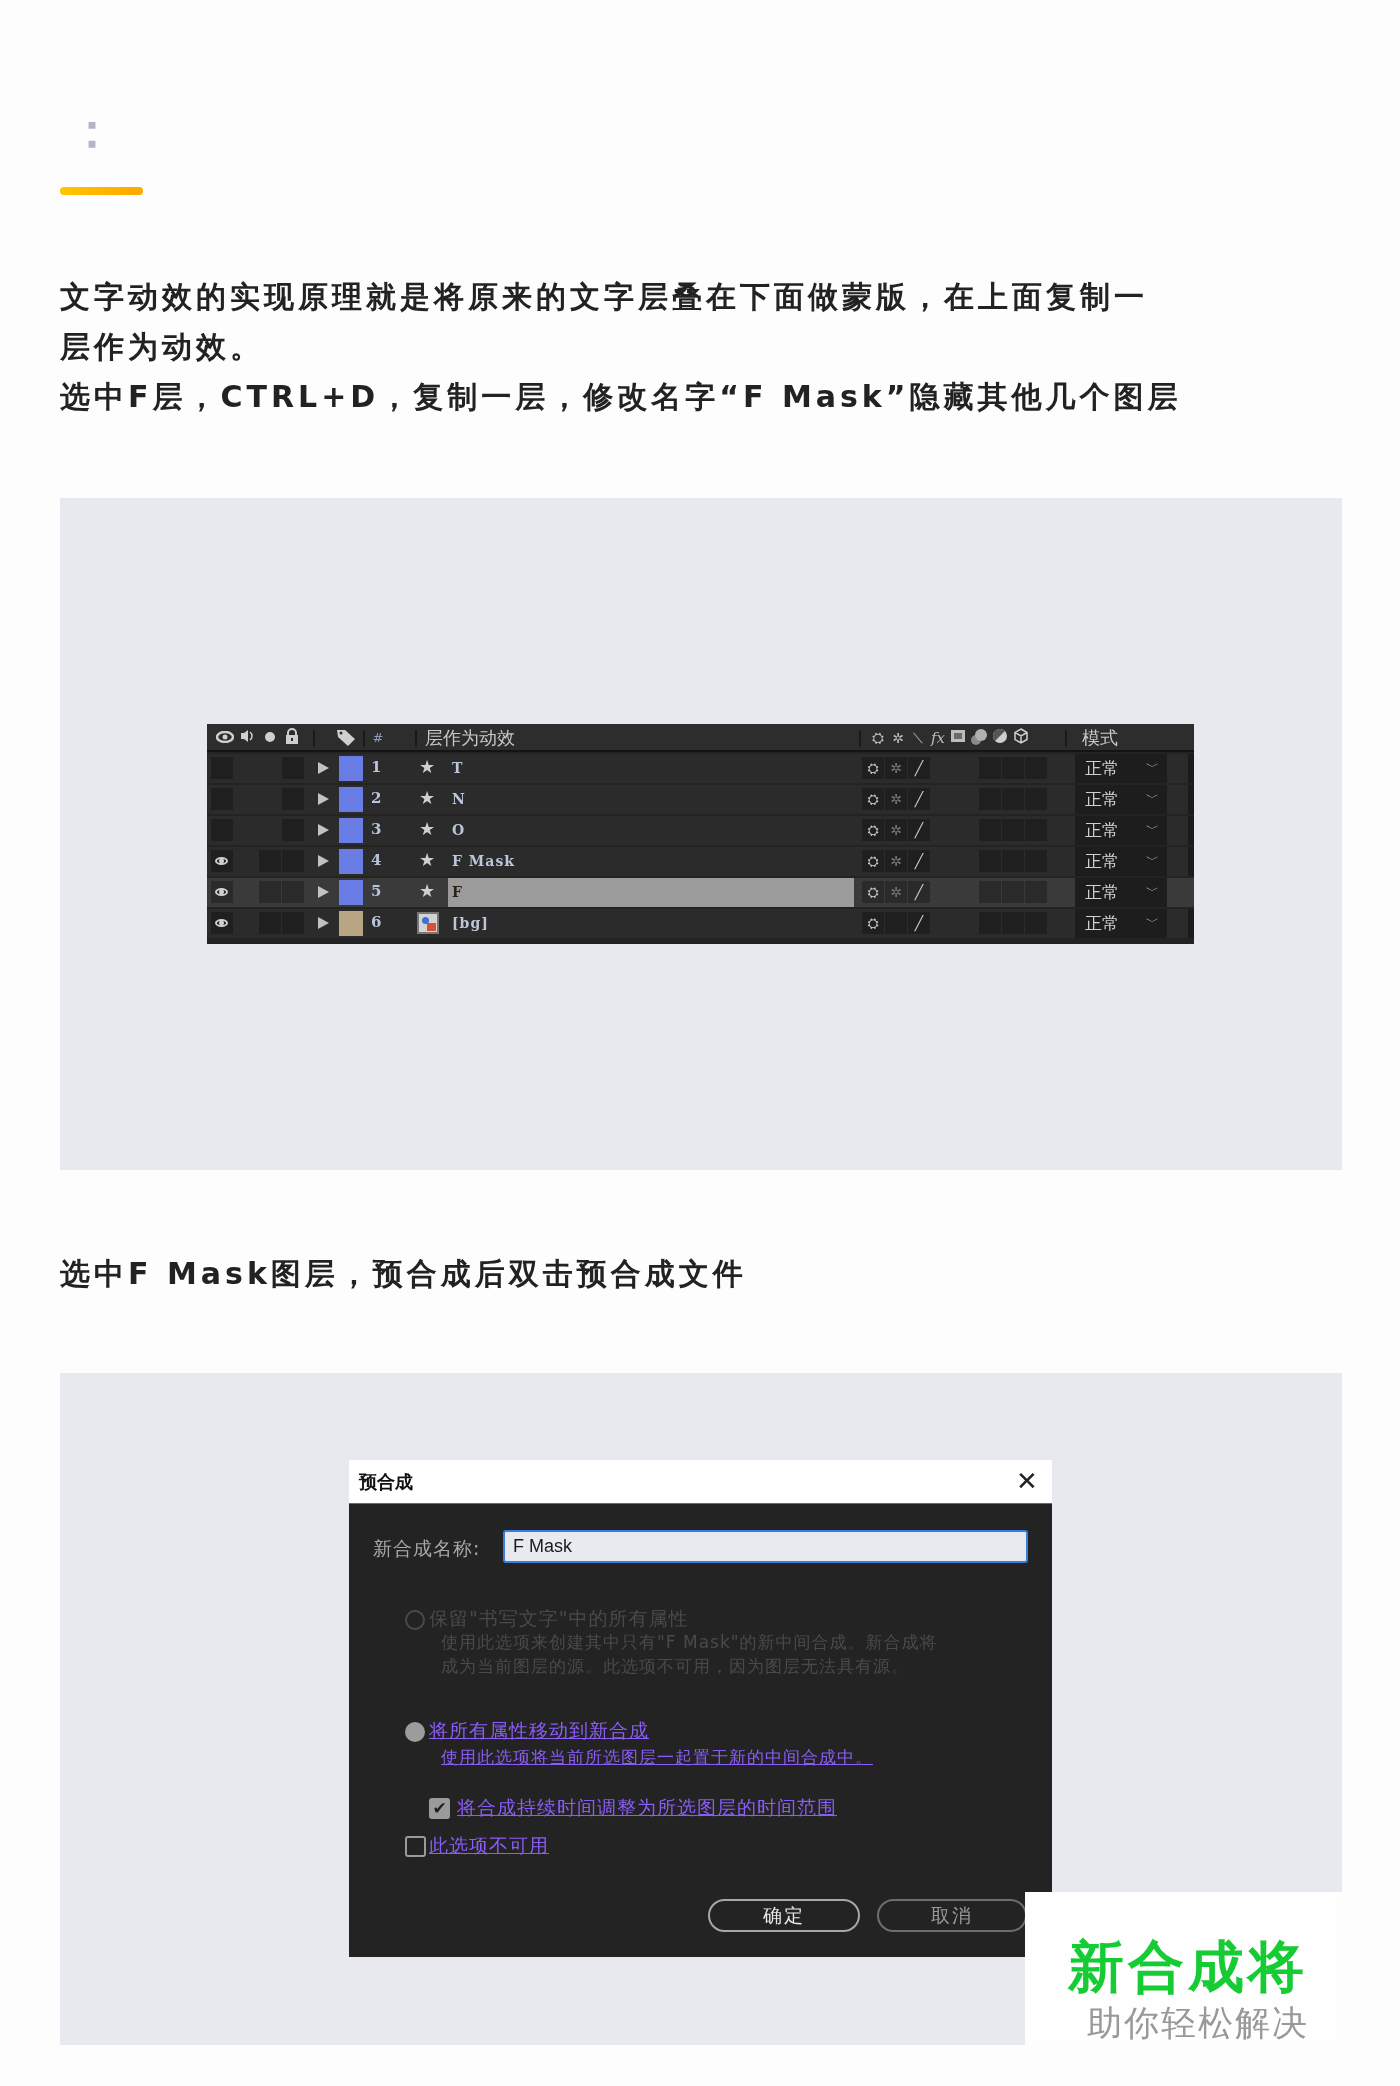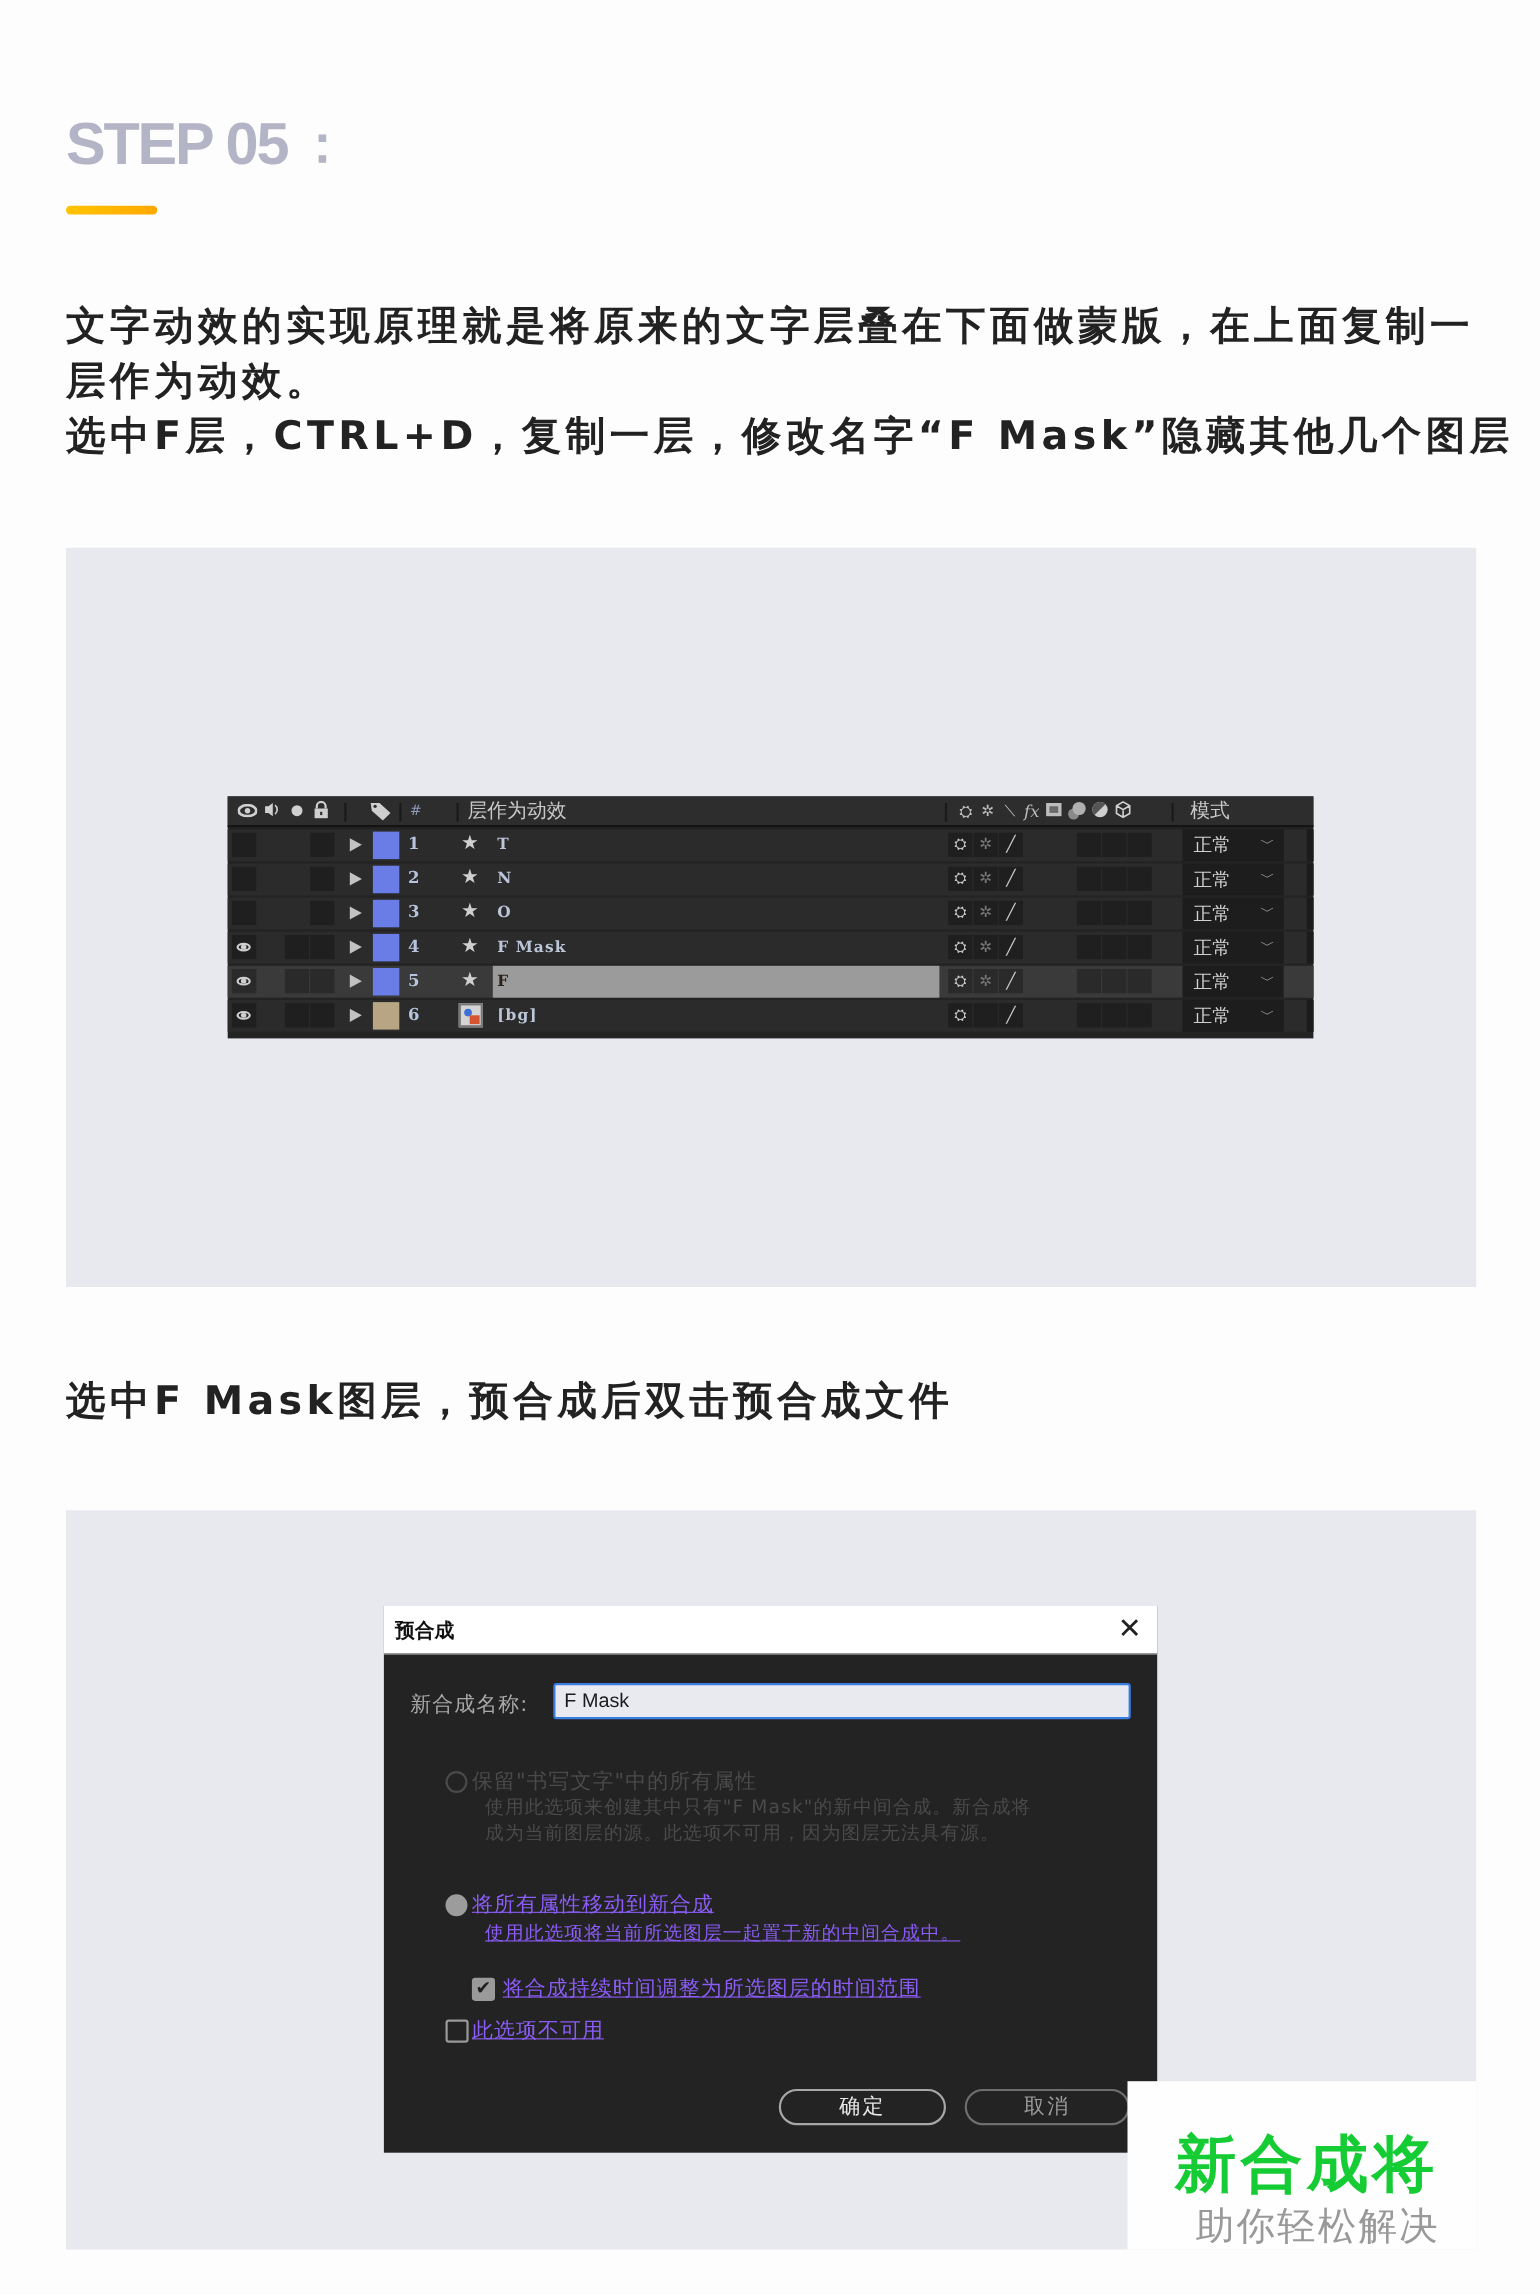--- a/index.html
+++ b/index.html
@@ -5,21 +5,21 @@
   * { box-sizing: border-box; margin: 0; padding: 0; }
   html, body { width: 1400px; height: 2086px; background: #fdfdfd; overflow: hidden; }
   body { position: relative; font-family: "DejaVu Sans", "Liberation Sans", sans-serif; color: #222; }
 
   .step-title { position: absolute; left: 60px; top: 96px; height: 70px; display: flex; align-items: center; white-space: nowrap; }
   .step-en { font-family: "Liberation Sans", "DejaVu Sans", sans-serif; font-weight: bold; font-size: 54px; color: #b3b4c6; letter-spacing: -2px; }
   .step-colon { font-size: 48px; color: #b3b4c6; margin: 0 12px 0 8px; font-weight: bold; }
   .step-cn { font-size: 52px; font-weight: bold; color: #222; letter-spacing: 1px; }
   .step-underline { position: absolute; left: 60px; top: 187px; width: 83px; height: 8px; border-radius: 4px; background: linear-gradient(90deg, #ffc400, #ffa800); }
 
-  .para { position: absolute; left: 60px; width: 1300px; font-size: 36px; font-weight: bold; color: #222; letter-spacing: 4px; line-height: 50px; white-space: nowrap; }
+  .para { position: absolute; left: 60px; width: 1300px; font-size: 30px; font-weight: bold; color: #222; letter-spacing: 4px; line-height: 50px; white-space: nowrap; }
   .p1 { top: 272px; }
   .p2 { top: 1249px; }
 
   .panel { position: absolute; left: 60px; width: 1282px; background: #e8e9ee; }
   .panel1 { top: 498px; height: 672px; }
   .panel2 { top: 1373px; height: 672px; }
 
   
   .layers { position: absolute; left: 207px; top: 724px; width: 987px; height: 220px; background: #232323; font-family: "DejaVu Sans", sans-serif; }
   .lhead { position: absolute; left: 0; top: 0; width: 100%; height: 28px; background: #2d2d2d; border-bottom: 2px solid #141414; }
@@ -67,21 +67,20 @@
   .btn-cancel { left: 528px; width: 150px; color: #9a9a9a; border-color: #6e6e6e; }
 
   .watermark { position: absolute; left: 1025px; top: 1892px; width: 317px; height: 153px; background: #fefefe; }
   .wm-main { position: absolute; left: 43px; top: 38px; font-size: 56px; font-weight: bold; color: #16cc35; letter-spacing: 4px; white-space: nowrap; }
   .wm-sub { position: absolute; left: 62px; top: 108px; font-size: 35px; color: #999999; letter-spacing: 2px; white-space: nowrap; }
 </style>
 </head>
 <body>
 
 <div class="step-title">
-  <span class="step-en">STEP 05</span>
   <span class="step-colon">：</span>
 </div>
 <div class="step-underline"></div>
 
 <div class="para p1">
   <div>文字动效的实现原理就是将原来的文字层叠在下面做蒙版，在上面复制一</div>
   <div>层作为动效。</div>
   <div>选中F层，CTRL+D，复制一层，修改名字“F Mask”隐藏其他几个图层</div>
 </div>
 

